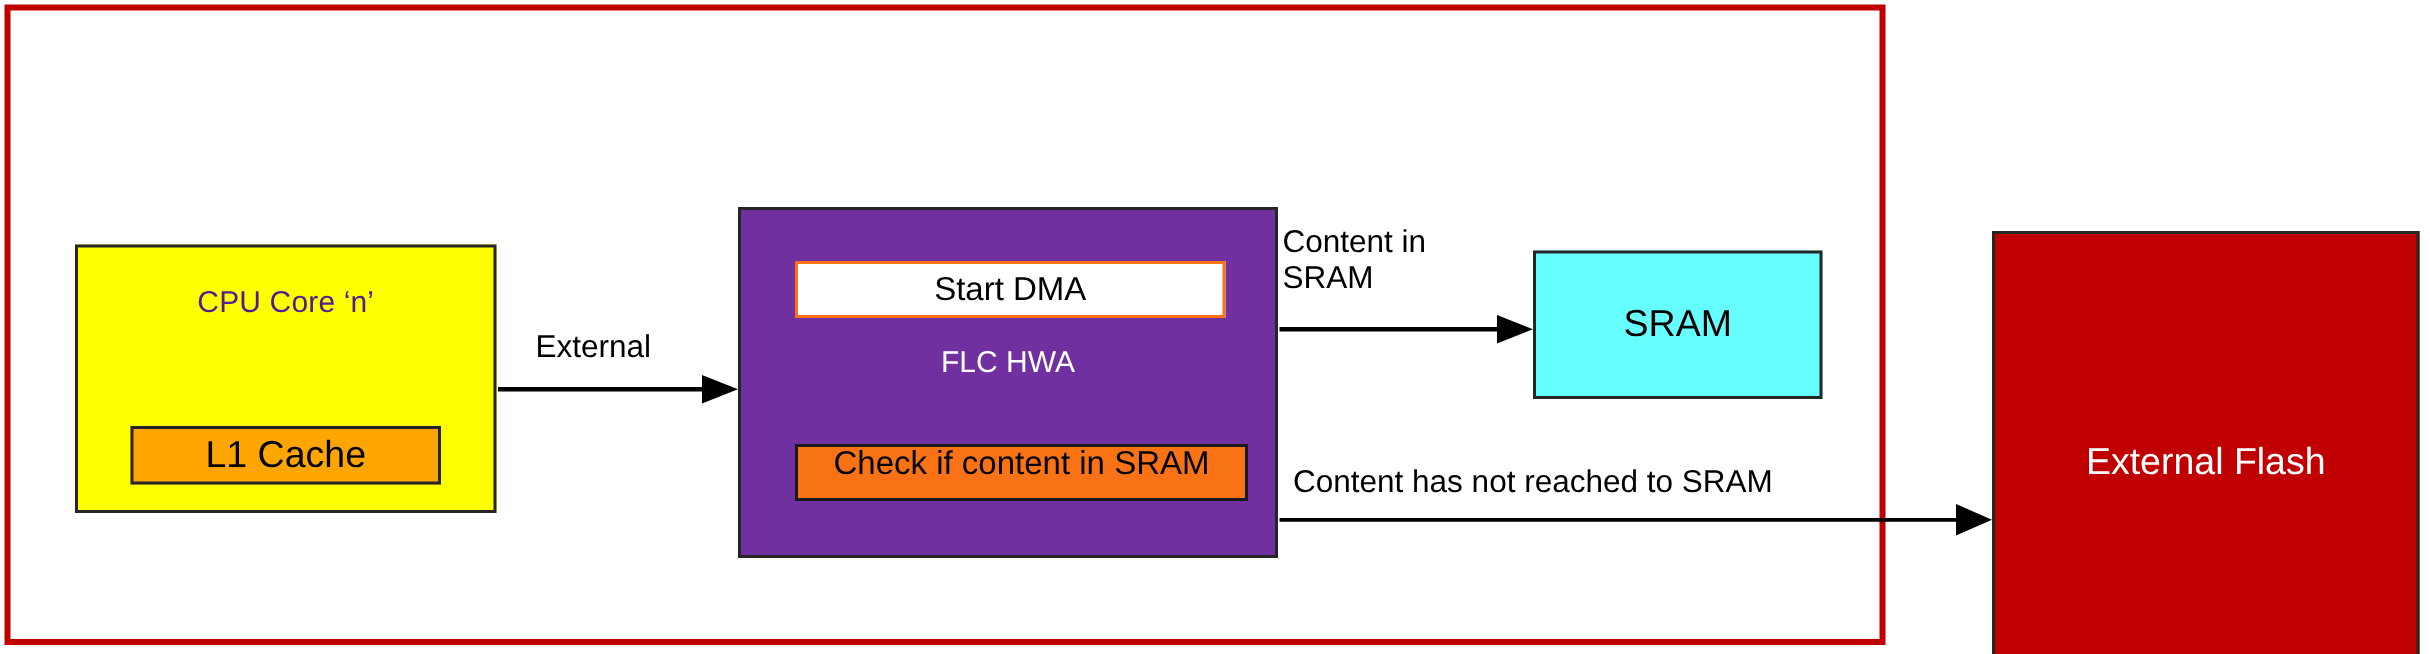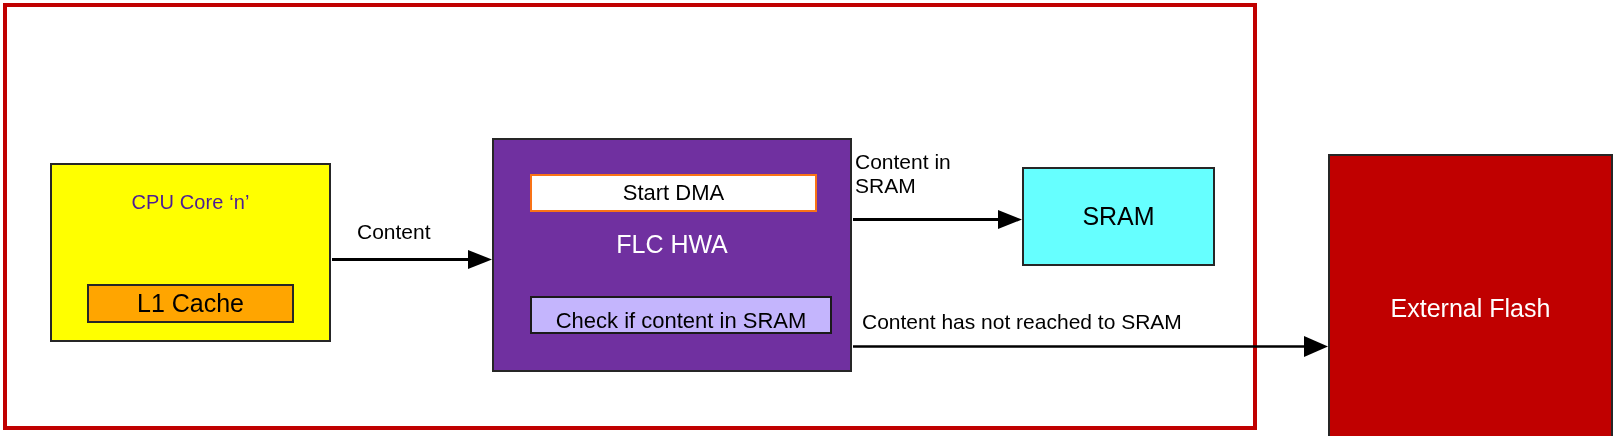--- a/index.html
+++ b/index.html
@@ -82,21 +82,21 @@
     height: 234px;
     background: #7030A0;
     display: block;
   }
   #flc-hwa-label {
     position: absolute;
     left: 0;
     right: 0;
     top: 92px;
     text-align: center;
-    font-size: 25px;
+    font-size: 20px;
     color: #FFFFFF;
     line-height: 1;
   }
   #start-dma-box {
     position: absolute;
     left: 36px;
     top: 34px;
     width: 287px;
     height: 38px;
     box-sizing: border-box;
@@ -112,23 +112,23 @@
     line-height: 1;
   }
   #check-content-box {
     position: absolute;
     left: 36px;
     top: 156px;
     width: 302px;
     height: 38px;
     box-sizing: border-box;
     border: 2px solid #1a1a1a;
-    background: #c4b5fd;
-    display: flex;
-    align-items: flex-end;
+    background: #f97316;
+    display: flex;
+    align-items: flex-start;
     justify-content: center;
   }
   #check-content-label {
     font-size: 22px;
     color: #000000;
     line-height: 1;
   }
   
   #sram-block {
     left: 1022px;
@@ -234,18 +234,18 @@
   </div>
 
   <div class="box" id="sram-block">
     <span id="sram-label">SRAM</span>
   </div>
 
   <div class="box" id="external-flash-block">
     <span id="external-flash-label">External Flash</span>
   </div>
 
-  <div class="edge-label" id="address-label">Content</div>
+  <div class="edge-label" id="address-label">External</div>
   <div class="edge-label" id="content-in-sram-label">Content in
 SRAM</div>
   <div class="edge-label" id="content-not-reached-label">Content has not reached to SRAM</div>
 
 </div>
 
 </body></html>

